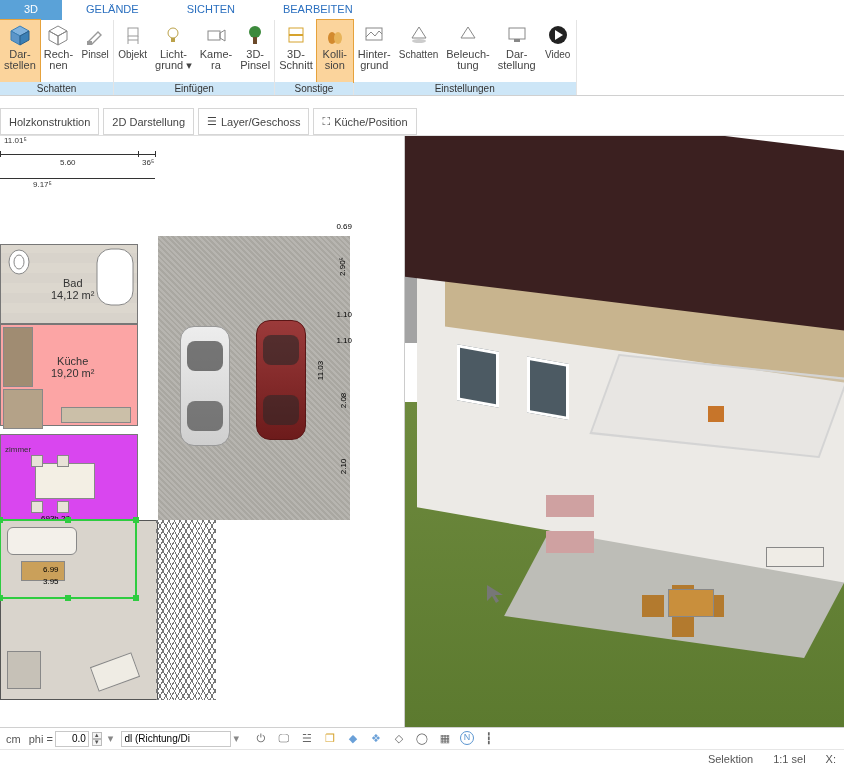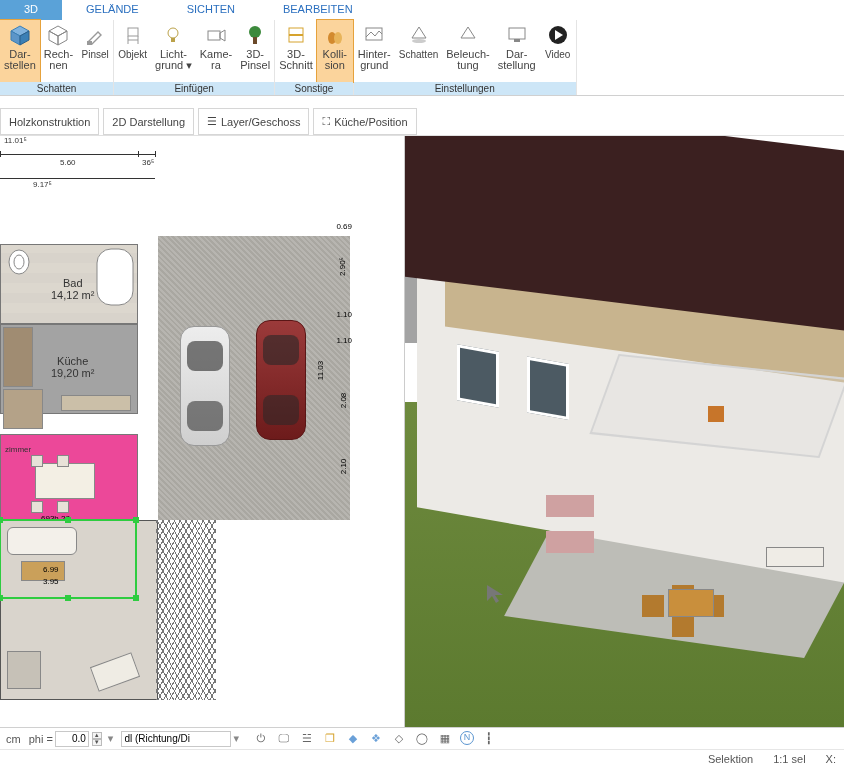--- a/index.html
+++ b/index.html
@@ -276,28 +276,28 @@
 
         <svg style="position:absolute;left:4px;top:2px" width="36" height="30">
             <ellipse cx="14" cy="15" rx="10" ry="12" fill="#fff" stroke="#888"></ellipse>
             <ellipse cx="14" cy="15" rx="5" ry="7" fill="none" stroke="#888"></ellipse>
           </svg>
         <svg style="position:absolute;right:2px;top:2px" width="40" height="60">
             <rect x="2" y="2" width="36" height="56" rx="14" fill="#fff" stroke="#888"></rect>
           </svg>
       </div>
 
-      <div class="room" style="left:0;top:80px;width:138px;height:90px;background:#a3a3a3;">
+      <div class="room" style="left:0;top:80px;width:138px;height:102px;background:#fca5a5;">
         <div class="room-label" style="left:50px;top:30px"><span>Küche</span><br><span>19,20 m²</span></div>
         <div class="furn" style="left:2px;top:2px;width:30px;height:60px;background:#a08c72"></div>
         <div class="furn" style="left:2px;top:64px;width:40px;height:40px;background:#b4a288"></div>
         <div class="furn" style="left:60px;bottom:2px;width:70px;height:16px;background:#cbbfa8"></div>
       </div>
 
-      <div class="room" style="left:0;top:190px;width:138px;height:92px;background:#ec4899;">
+      <div class="room" style="left:0;top:190px;width:138px;height:92px;background:#d946ef;">
         <div class="room-label" style="left:4px;top:10px">zimmer</div>
         <div class="furn" style="left:34px;top:28px;width:60px;height:36px;background:#f3efe4"></div>
         <div class="furn" style="left:30px;top:20px;width:12px;height:12px"></div>
         <div class="furn" style="left:56px;top:20px;width:12px;height:12px"></div>
         <div class="furn" style="left:30px;top:66px;width:12px;height:12px"></div>
         <div class="furn" style="left:56px;top:66px;width:12px;height:12px"></div>
         <span class="dim-text" style="position:absolute;left:40px;bottom:2px">693h 28</span>
       </div>
     </div>
 

